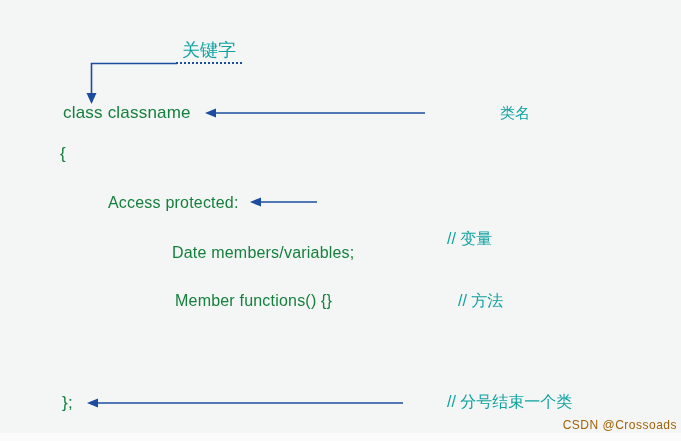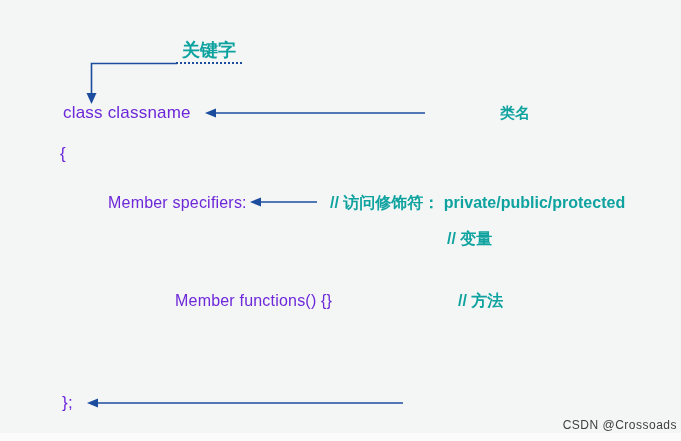--- a/index.html
+++ b/index.html
@@ -10,28 +10,28 @@
   }
   .canvas {
     position: relative;
     width: 681px;
     height: 441px;
     background: #f4f5f5;
     overflow: hidden;
   }
   .abs { position: absolute; white-space: nowrap; }
   .code-text {
-    color: #6d28d9;
+    color: #15803d;
     font-size: 16px;
     letter-spacing: 0.2px;
   }
   .code-text.lg { font-size: 17px; }
   .teal {
     color: #0fa3a0;
-    font-weight: bold;
+    font-weight: normal;
     font-size: 16px;
   }
   .teal.lg { font-size: 15px; }
   .keyword-label {
     left: 176px;
     top: 40px;
     width: 66px;
     text-align: center;
     font-size: 18px;
     line-height: 20px;
@@ -42,21 +42,21 @@
     position: absolute;
     left: 0; top: 0;
     width: 681px;
     height: 441px;
     pointer-events: none;
   }
   .watermark {
     right: 4px;
     top: 418px;
     font-size: 12px;
-    color: #404040;
+    color: #a16207;
     letter-spacing: 0.5px;
   }
   .bottom-strip {
     position: absolute;
     left: 0;
     bottom: 0;
     width: 681px;
     height: 8px;
     background: #fbfbfc;
   }
@@ -90,31 +90,32 @@
   </svg>
 
   <div class="abs teal keyword-label">关键字</div>
 
   <div class="abs code-text lg" style="left:63px; top:103px;">class classname</div>
 
   <div class="abs teal lg" style="left:500px; top:104px;">类名</div>
 
   <div class="abs code-text lg" style="left:60px; top:144px;">{</div>
 
-  <div class="abs code-text" style="left:108px; top:194px;">Member specifiers:</div>
+  <div class="abs code-text" style="left:108px; top:194px;">Access protected:</div>
 
-  <div class="abs teal" style="left:330px; top:193px;">// 访问修饰符： private/public/protected</div>
 
+  <div class="abs code-text" style="left:172px; top:244px;">Date members/variables;</div>
 
   <div class="abs teal" style="left:447px; top:229px;">// 变量</div>
 
   <div class="abs code-text" style="left:175px; top:292px;">Member functions() {}</div>
 
   <div class="abs teal" style="left:442px; top:291px;margin-left:16px;">// 方法</div>
 
   <div class="abs code-text lg" style="left:62px; top:393px;">};</div>
 
+  <div class="abs teal" style="left:447px; top:392px;">// 分号结束一个类</div>
 
   <div class="bottom-strip"></div>
 
   <div class="abs watermark">CSDN @Crossoads</div>
 
 </div>
 
 </body></html>

